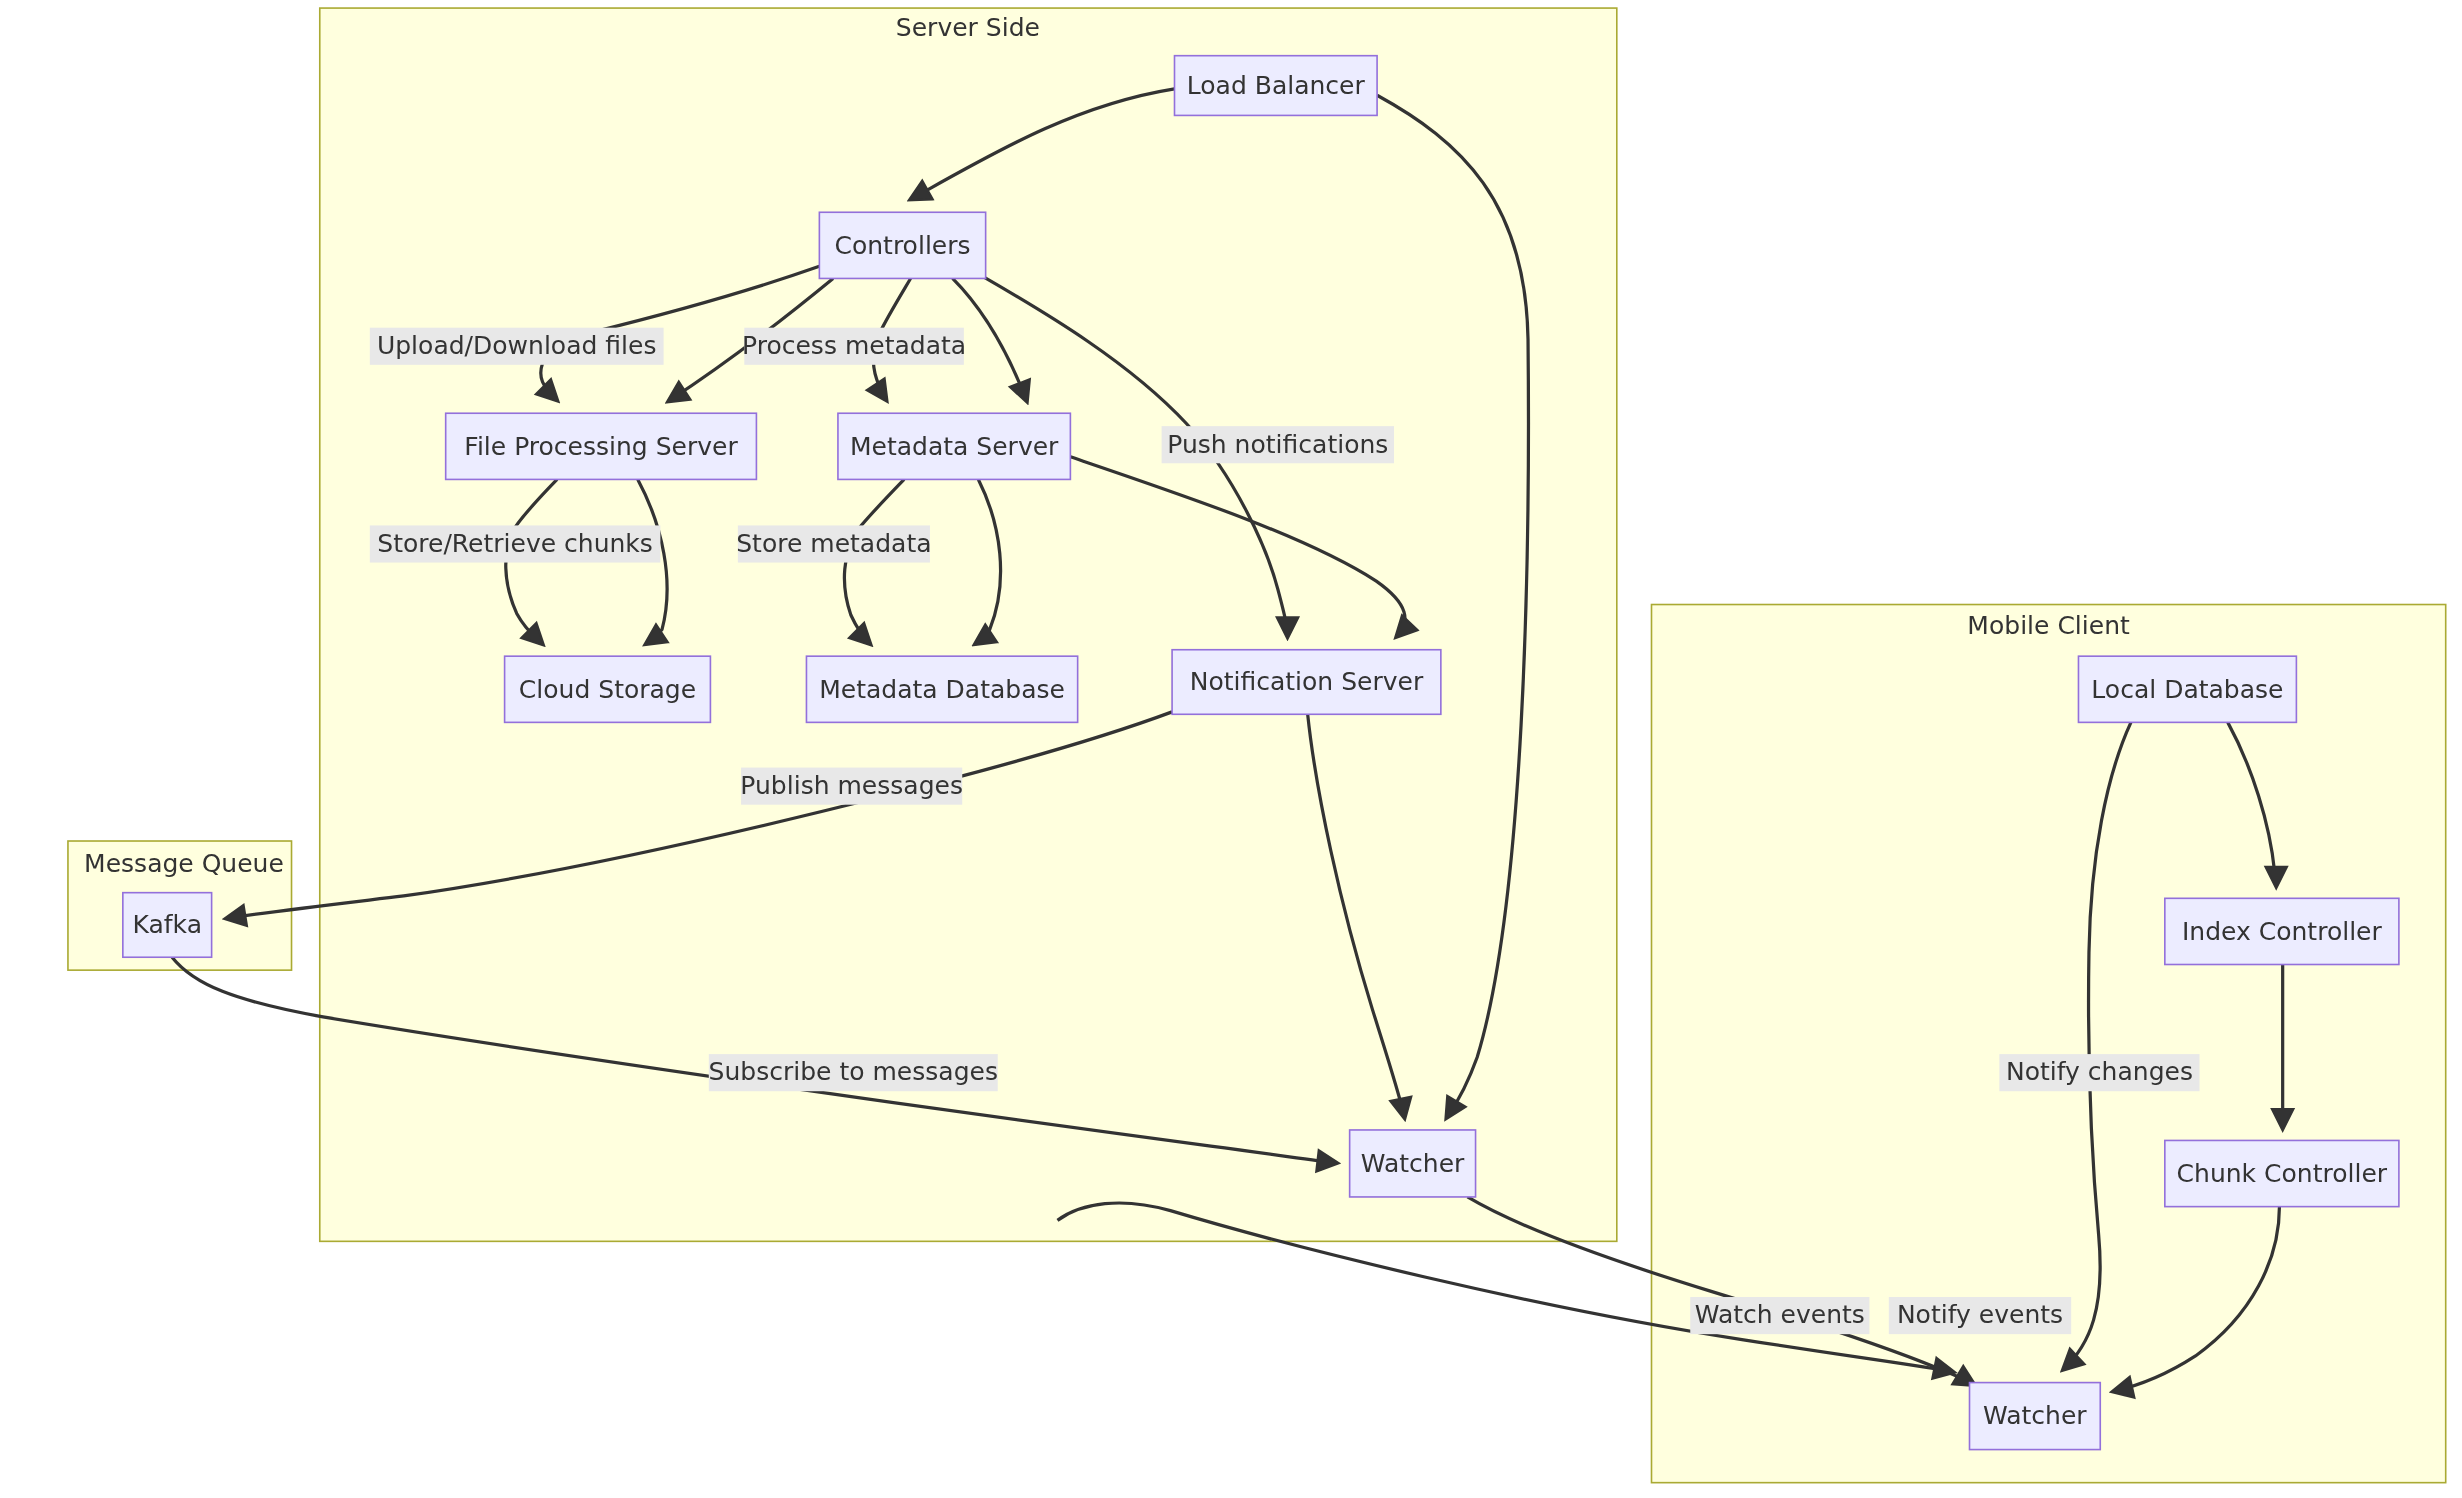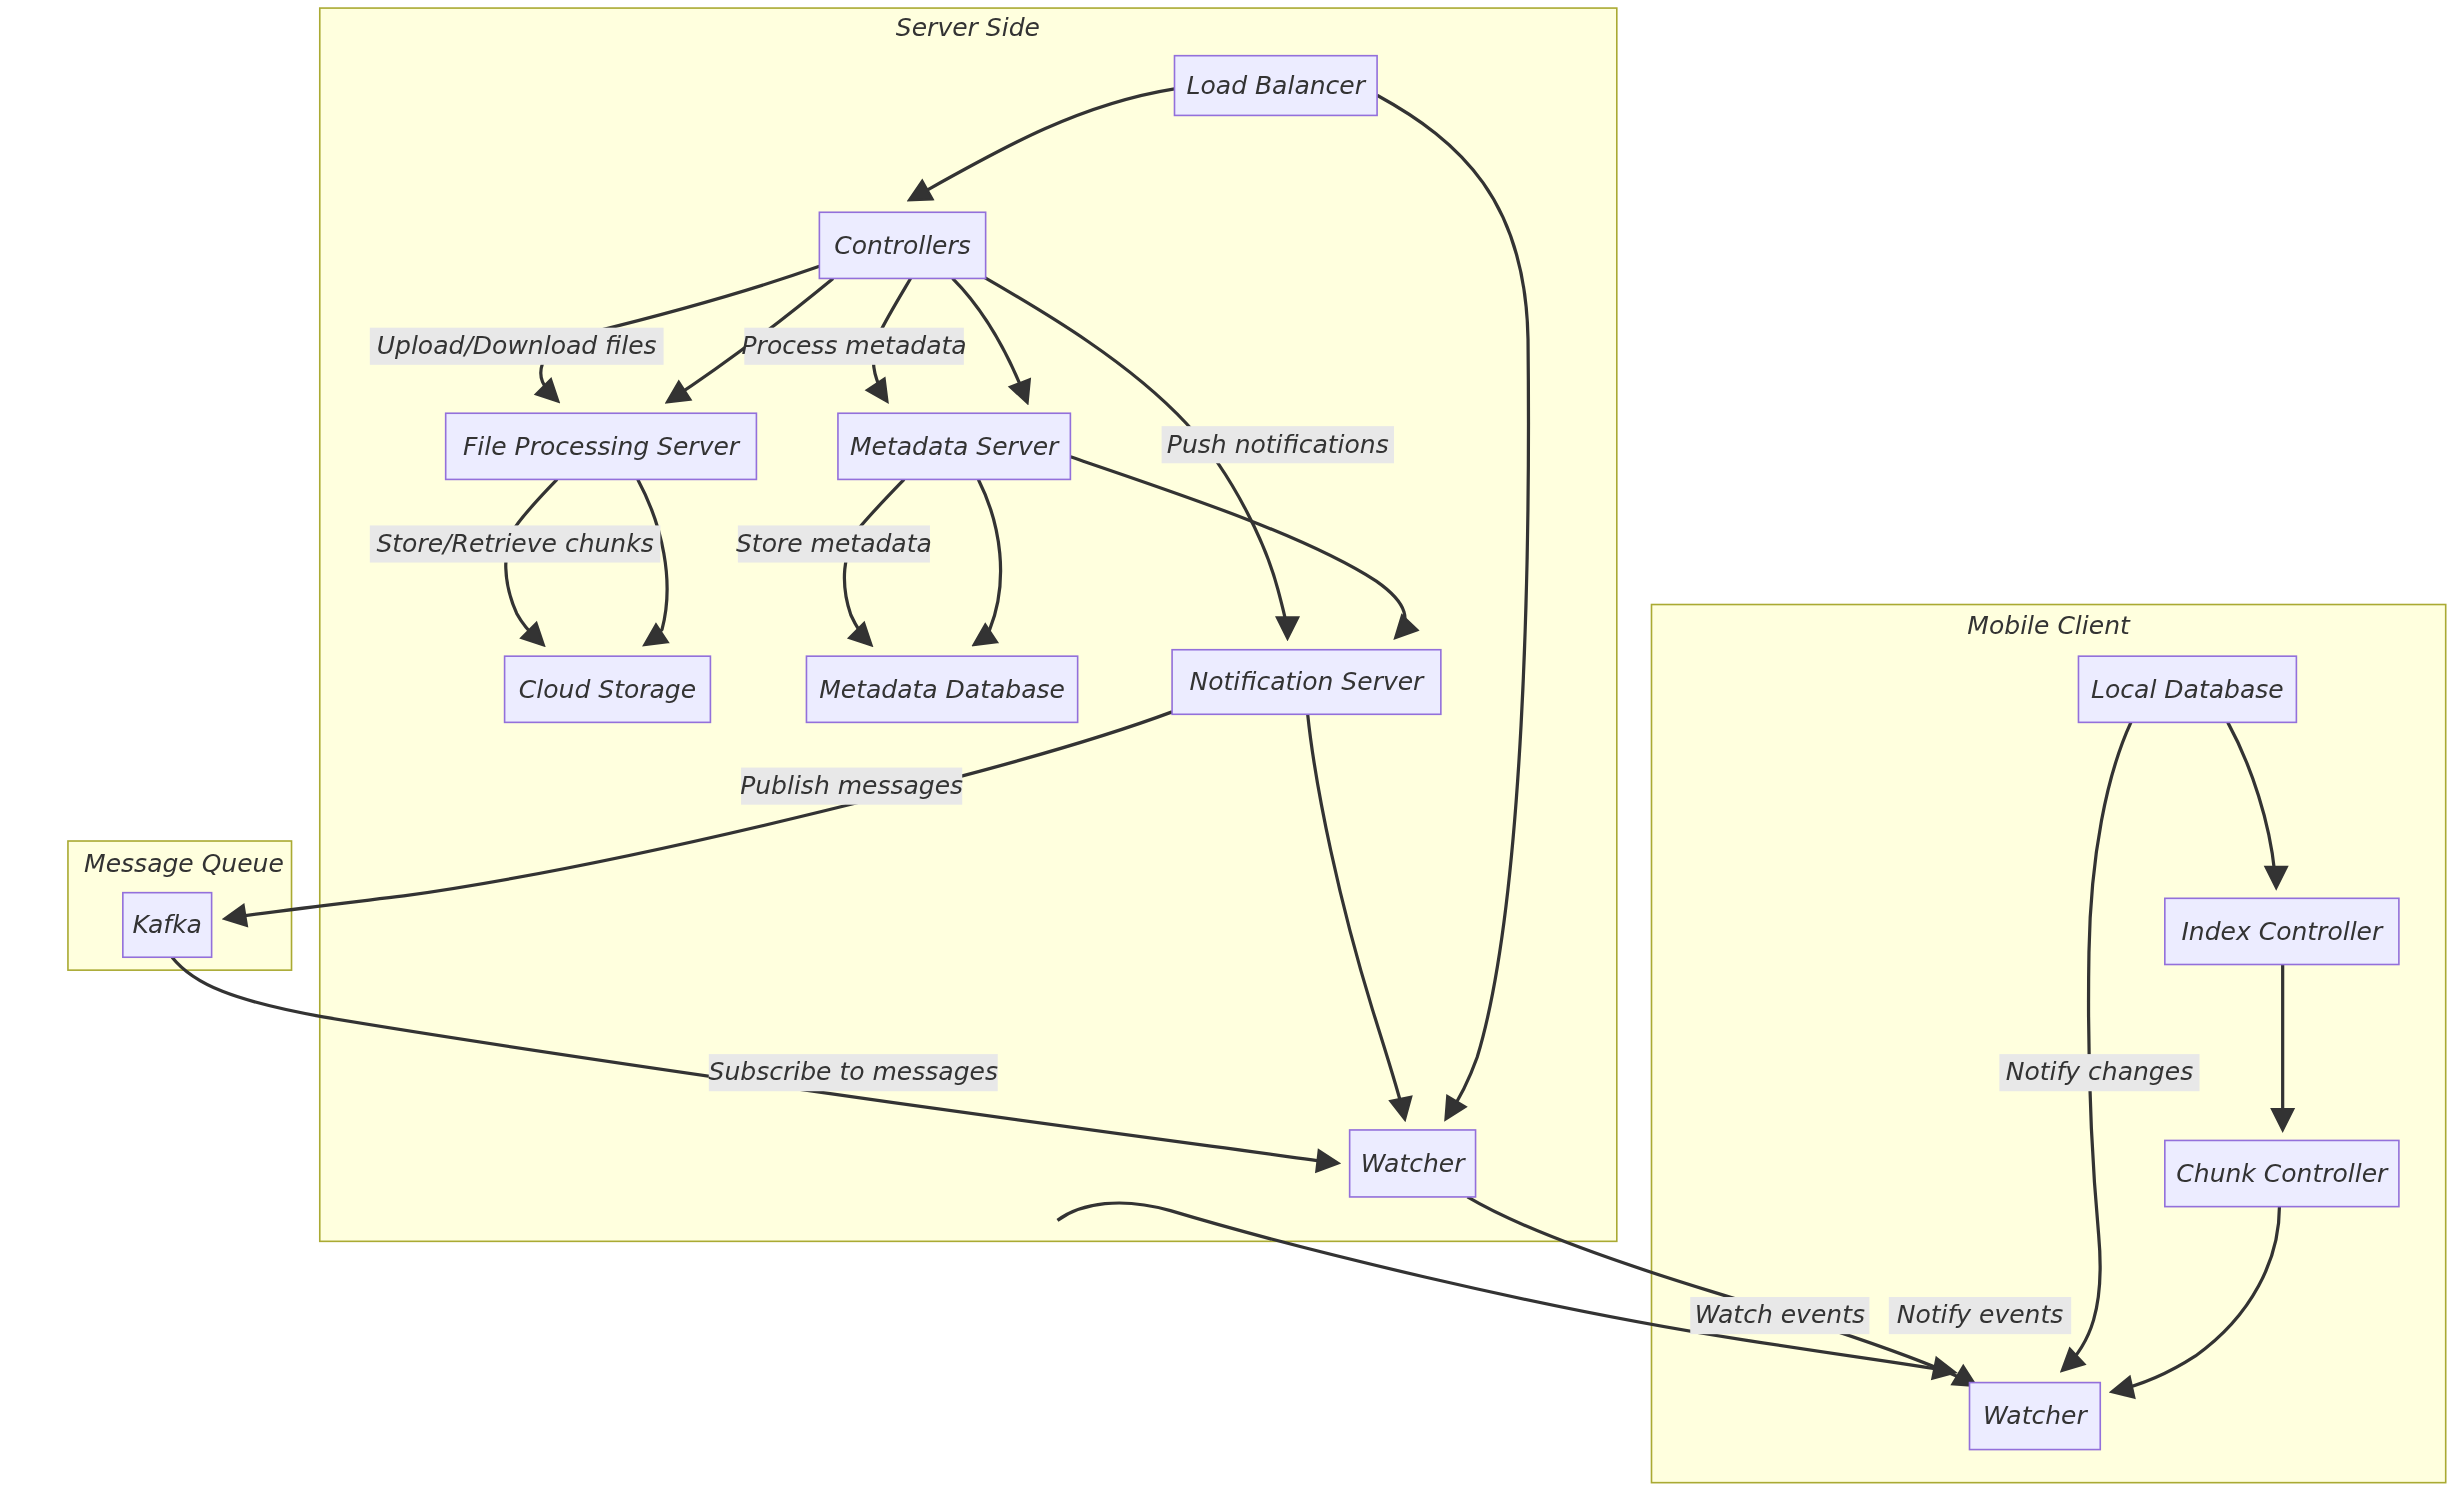--- a/index.html
+++ b/index.html
@@ -11,21 +11,20 @@
   body {
     width: 2462px;
     height: 1498px;
     font-family: "DejaVu Sans", "Liberation Sans", sans-serif;
     overflow: hidden;
   }
   #diagram-root {
     position: relative;
     width: 2462px;
     height: 1310px;
-    font-style: italic;
   }
   svg.flowchart {
     display: block;
     width: 2462px;
     height: 1498px;
   }
   .cluster-rect {
     fill: #ffffde;
     stroke: #aaaa33;
     stroke-width: 2px;

